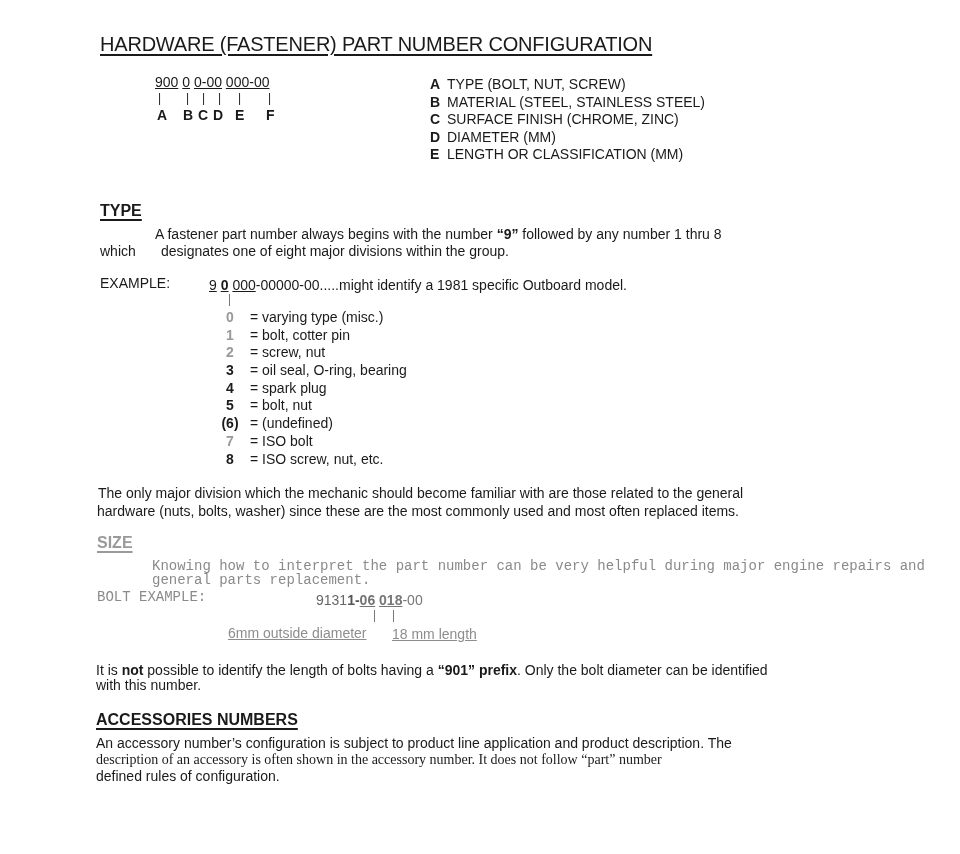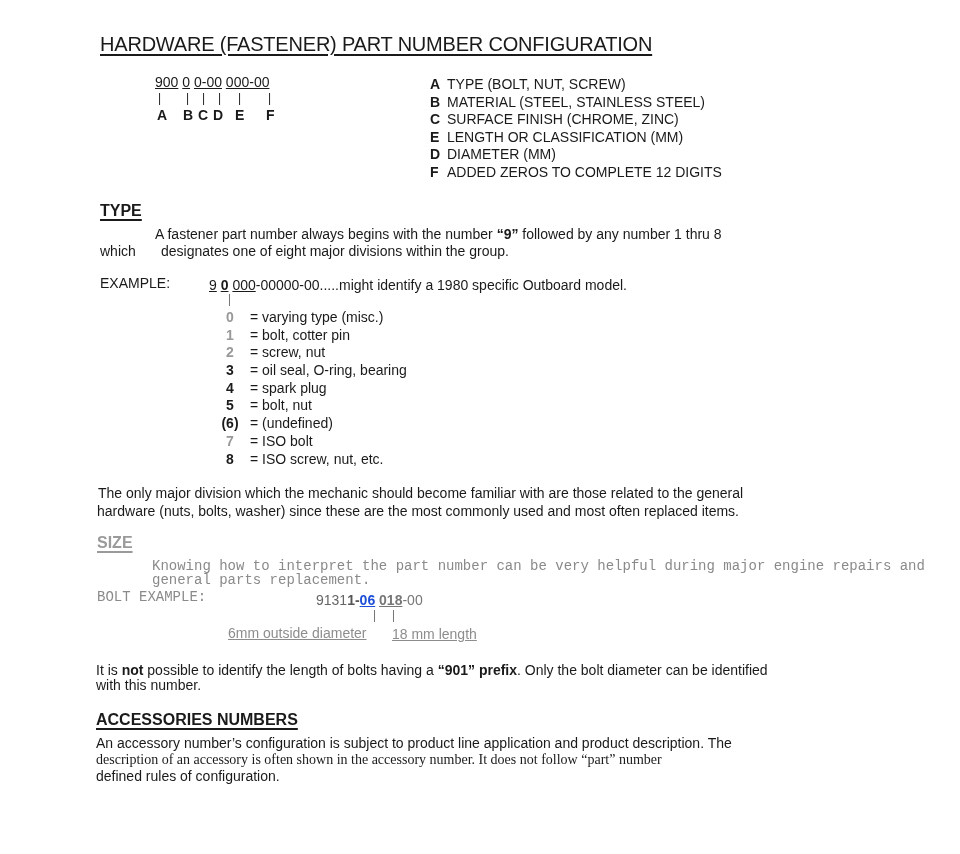--- a/index.html
+++ b/index.html
@@ -74,37 +74,36 @@
   <span style="left:41px">C</span>
   <span style="left:56px">D</span>
   <span style="left:78px">E</span>
   <span style="left:109px">F</span>
 </div>
 
 <div class="abs legend">
   <div class="row"><b>A</b><span>TYPE (BOLT, NUT, SCREW)</span></div>
   <div class="row"><b>B</b><span>MATERIAL (STEEL, STAINLESS STEEL)</span></div>
   <div class="row"><b>C</b><span>SURFACE FINISH (CHROME, ZINC)</span></div>
+  <div class="row"><b>D</b><span>DIAMETER (MM)</span></div>
   <div class="row"><b>E</b><span>LENGTH OR CLASSIFICATION (MM)</span></div>
-  <div class="row"><b>D</b><span>DIAMETER (MM)</span></div>
-  <div class="row"><b>F</b><span>ADDED ZEROS TO COMPLETE 12 DIGITS</span></div>
 </div>
 
 <div class="abs h2" style="left:100px; top:202px;">TYPE</div>
 <div class="abs p" style="left:155px; top:226px;">
   <span>A fastener part number always begins with the number </span><b>“9”</b><span> followed by any number 1 thru 8</span>
 </div>
 <div class="abs p" style="left:100px; top:243px;">which</div>
 <div class="abs p" style="left:161px; top:243px;">designates one of eight major divisions within the group.</div>
 
 <div class="abs p" style="left:100px; top:275px;">EXAMPLE:</div>
 <div class="abs p ex-code" style="left:209px; top:277px;">
   <span class="u">9</span>
   <b class="u">0</b>
-  <span class="u">000</span><span>-00000-00</span><span>.....might identify a 1980 specific Outboard model.</span>
+  <span class="u">000</span><span>-00000-00</span><span>.....might identify a 1981 specific Outboard model.</span>
 </div>
 <div class="tick" style="left:229px; top:294px; height:12px;"></div>
 
 <div class="abs type-list">
   <div class="row">
       <span class="num light">0</span>
       <span class="desc">= varying type (misc.)</span>
     </div>
   <div class="row">
       <span class="num light">1</span>
@@ -141,21 +140,21 @@
 </div>
 
 <div class="abs p" style="left:98px; top:485px;">The only major division which the mechanic should become familiar with are those related to the general</div>
 <div class="abs p" style="left:97px; top:503px;text-align:right;">hardware (nuts, bolts, washer) since these are the most commonly used and most often replaced items.</div>
 
 <div class="abs h2 lgray" style="left:97px; top:534px;">SIZE</div>
 <div class="abs p gray" style="left:152px; top:558px;">Knowing how to interpret the part number can be very helpful during major engine repairs and</div>
 <div class="abs p gray" style="left:152px; top:572px;">general parts replacement.</div>
 <div class="abs p gray" style="left:97px; top:589px;">BOLT EXAMPLE:</div>
 <div class="abs p bolt-code" style="left:316px; top:592px;">
-  <span style="color:#666">9131</span><b style="color:#555">1-</b><b class="u" style="color:#1d4ed8">06</b> <b class="u" style="color:#777">018</b><span style="color:#777">-00</span>
+  <span style="color:#666">9131</span><b style="color:#555">1-</b><b class="u" style="color:#737373">06</b> <b class="u" style="color:#777">018</b><span style="color:#777">-00</span>
 </div>
 <div class="tick" style="left:374px; top:610px; height:12px;"></div>
 <div class="tick" style="left:393px; top:610px; height:12px;"></div>
 <div class="abs p bolt-note" style="left:228px; top:625px;">6mm outside diameter</div>
 <div class="abs p bolt-note" style="left:392px; top:626px;">18 mm length</div>
 
 <div class="abs p" style="left:96px; top:662px;">
   <span>It is </span><b>not</b><span> possible to identify the length of bolts having a </span><b>“901” prefix</b><span>.  Only the bolt diameter can be identified</span>
 </div>
 <div class="abs p" style="left:96px; top:677px;">with this number.</div>

